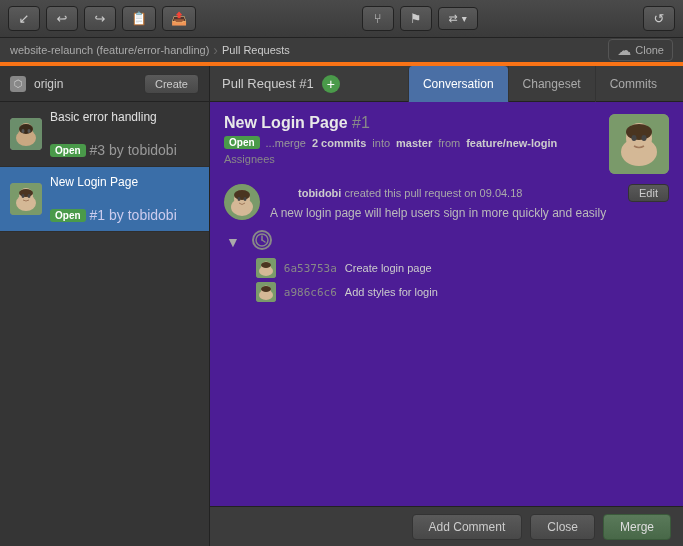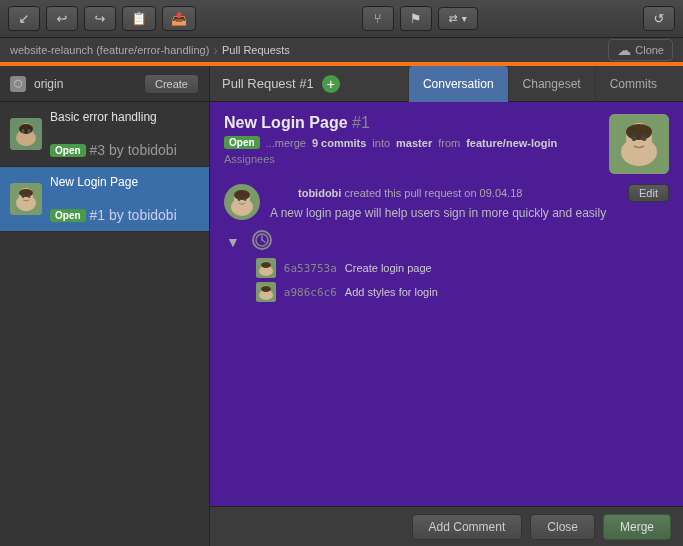--- a/index.html
+++ b/index.html
@@ -489,21 +489,21 @@
 
       <div class="pr-title-section">
         <div class="pr-title-text">
           <h2>
             <span>New Login Page</span>
             <span class="pr-num"> <span>#1</span></span>
           </h2>
           <div class="pr-status-line">
             <span class="badge-open">Open</span>
             <span>...merge</span>
-            <strong>9 commits</strong>
+            <strong>2 commits</strong>
             <span>into</span>
             <strong>master</strong>
             <span>from</span>
             <strong>feature/new-login</strong>
           </div>
           <div class="assignees-label">Assignees</div>
         </div>
         <div class="pr-thumbnail">
           <svg viewBox="0 0 60 60" xmlns="http://www.w3.org/2000/svg" width="60" height="60">
             <rect width="60" height="60" fill="#7a9a6a"></rect>

